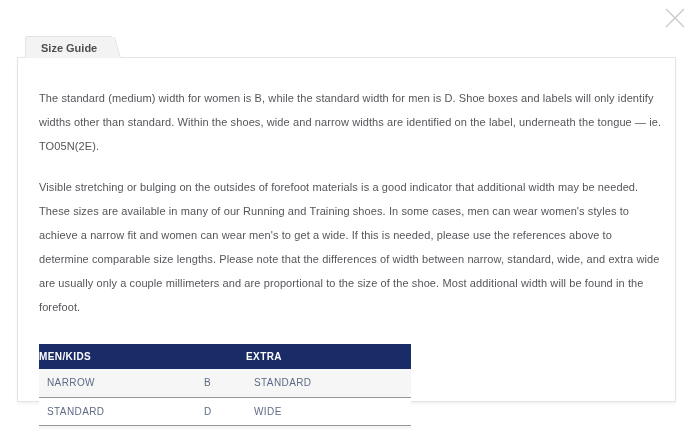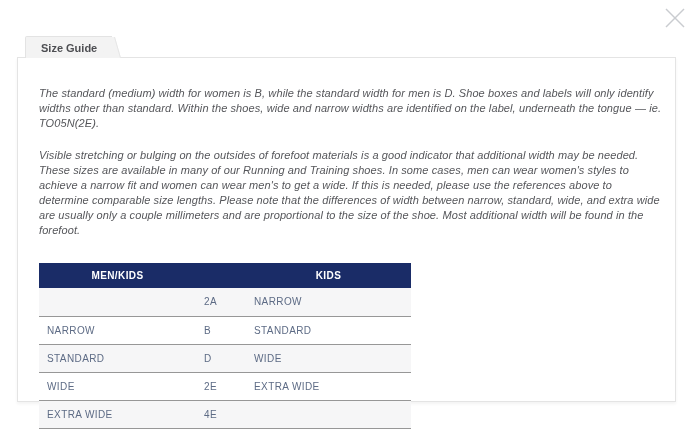--- a/index.html
+++ b/index.html
@@ -26,29 +26,29 @@
   .tab-active { position:relative; height:28px; padding:0 16px; background:#ffffff;
     border:1px solid #dcdcdc; border-bottom:none; border-radius:2px 2px 0 0;
     z-index:3; margin-left:-4px; }
 
   
   .panel { position:absolute; left:17px; top:57px; width:659px; height:345px;
     background:#ffffff; border:1px solid #e4e4e4;
     box-shadow:0 2px 3px rgba(0,0,0,0.05); z-index:2;
     padding:28px 16px 0 21px; }
 
-  .copy { font-size:11px; line-height:15px; color:#55565a; width:625px;
-    letter-spacing:0.1px;font-style:italic; }
+  .copy { font-size:11px; line-height:24px; color:#55565a; width:625px;
+    letter-spacing:0.1px; }
   .intro { margin-bottom:17px; }
 
   
   table.width-table { border-collapse:collapse; margin-top:25px; width:372px;
     table-layout:fixed; }
   .width-table thead th { background:#1a2c67; color:#ffffff; height:25px;
-    font-size:10px; font-weight:bold; letter-spacing:0.4px; text-align:center; }
+    font-size:10px; font-weight:bold; letter-spacing:0.4px; text-align:left; }
   .width-table tbody td { height:28px; border-bottom:1px solid #979797;
     color:#5d6b85; font-size:10px; letter-spacing:0.4px; padding-left:8px;
     text-align:left; vertical-align:middle; }
   .width-table tbody tr:nth-child(odd) { background:#f6f6f7; }
   .width-table tbody tr:nth-child(even) { background:#ffffff; }
 </style>
 </head>
 <body>
 
 <button class="close-btn" aria-label="Close">
@@ -76,29 +76,24 @@
   <table class="width-table">
     <colgroup>
       <col style="width:157px">
         <col style="width:50px">
         <col style="width:165px">
     </colgroup>
     <thead>
       <tr>
         <th>MEN/KIDS</th>
         <th></th>
-        <th>KIDS</th>
+        <th>EXTRA</th>
       </tr>
     </thead>
     <tbody>
-      <tr>
-        <td></td>
-        <td>2A</td>
-        <td>NARROW</td>
-      </tr>
       <tr>
         <td>NARROW</td>
         <td>B</td>
         <td>STANDARD</td>
       </tr>
       <tr>
         <td>STANDARD</td>
         <td>D</td>
         <td>WIDE</td>
       </tr>

